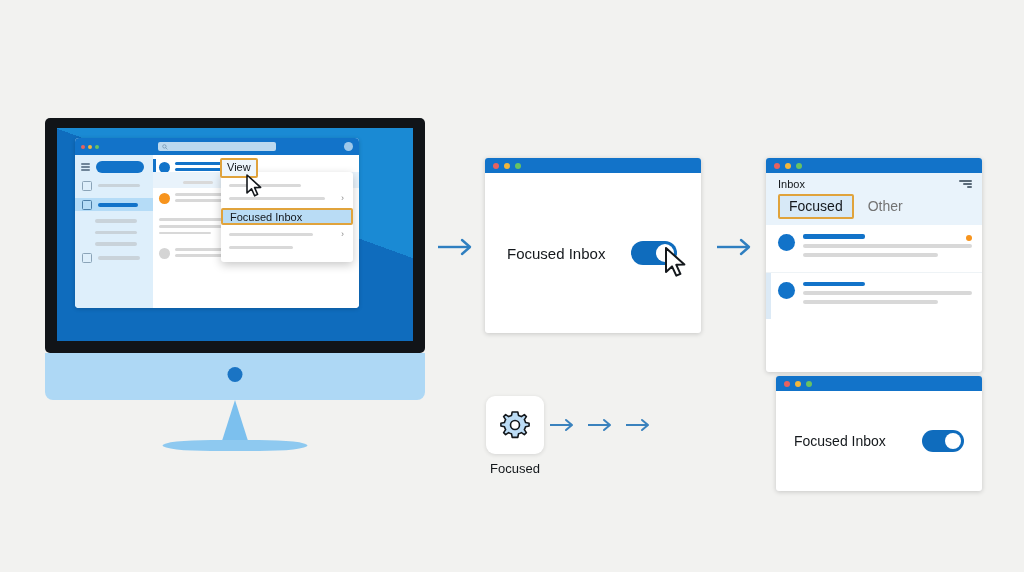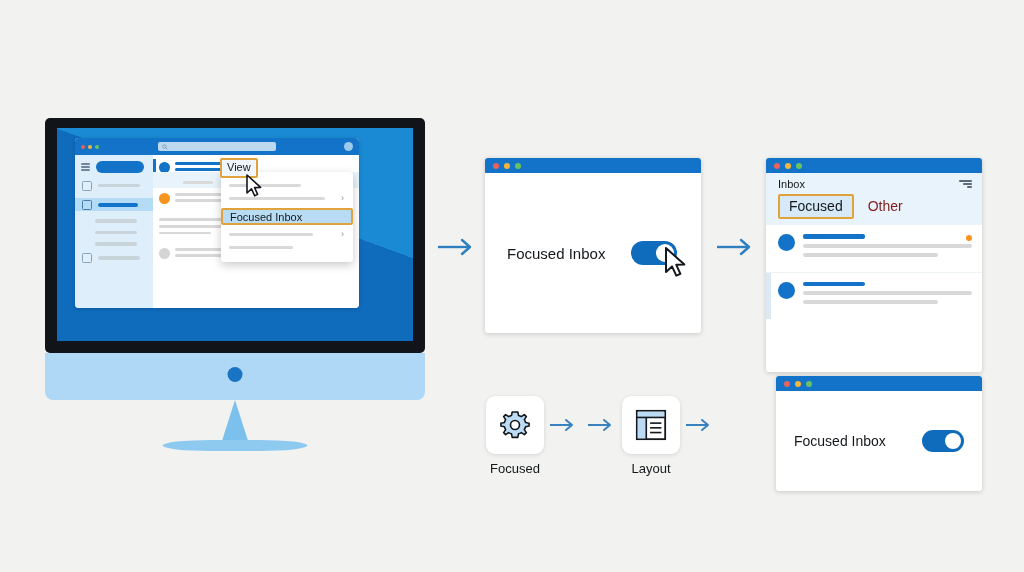--- a/index.html
+++ b/index.html
@@ -283,21 +283,21 @@
   .tab {
     font-size: 14px;
     color: #14181c;
     padding: 2px 9px 3px 9px;
   }
   .tab.active {
     background: #d7e9f7;
     border: 2px solid #e0a33c;
     border-radius: 2px;
   }
-  .tab.inactive { color: #7f1d1d; padding-left: 6px; }
+  .tab.inactive { color: #737373; padding-left: 6px; }
   .inbox-list { background:#fff; }
   .inbox-row { display:flex; align-items:flex-start; padding: 9px 10px 10px 12px; position:relative; background:#fff; }
   .inbox-row.alt { background:#fff; border-top:1px solid #eef3f6; }
   .inbox-row.alt::before { content:""; position:absolute; left:0; top:0; bottom:0; width:5px; background:#dceaf6; }
   .inbox-row .avatar { width: 17px; height: 17px; }
   .inbox-row .lines { margin-left: 8px; }
   .inbox-row .ln { height: 4px; margin-bottom: 5px; }
   .ln.title { width: 62px; height:4.5px; background:#1273c9; }
   .unread-dot { position:absolute; right:10px; top:10px; width:6px; height:6px; border-radius:50%; background:#f7941d; }
 
@@ -535,35 +535,20 @@
     </div>
 
 
     <div class="step-arrow">
       <svg width="30" height="16" viewBox="0 0 30 16">
         <line x1="1" y1="8" x2="22" y2="8" stroke="#3a82bd" stroke-width="2"></line>
         <polyline points="17,3 23,8 17,13" fill="none" stroke="#3a82bd" stroke-width="2" stroke-linecap="round" stroke-linejoin="round"></polyline>
       </svg>
     </div>
 
-    <div class="step">
-      <div class="step-tile">
-        <svg width="34" height="34" viewBox="0 0 36 36">
-          <rect x="3" y="3" width="30" height="30" fill="#ffffff" stroke="#14181c" stroke-width="1.9"></rect>
-          <rect x="3.9" y="3.9" width="28.2" height="6" fill="#bcdcf5"></rect>
-          <rect x="3.9" y="9.9" width="9" height="22.2" fill="#bcdcf5"></rect>
-          <line x1="3" y1="10" x2="33" y2="10" stroke="#14181c" stroke-width="1.7"></line>
-          <line x1="13" y1="10" x2="13" y2="33" stroke="#14181c" stroke-width="1.7"></line>
-          <line x1="17" y1="16" x2="29" y2="16" stroke="#14181c" stroke-width="1.7"></line>
-          <line x1="17" y1="21" x2="29" y2="21" stroke="#14181c" stroke-width="1.7"></line>
-          <line x1="17" y1="26" x2="29" y2="26" stroke="#14181c" stroke-width="1.7"></line>
-        </svg>
-      </div>
-      <span class="step-label">Layout</span>
-    </div>
 
     <div class="step-arrow">
       <svg width="30" height="16" viewBox="0 0 30 16">
         <line x1="1" y1="8" x2="22" y2="8" stroke="#3a82bd" stroke-width="2"></line>
         <polyline points="17,3 23,8 17,13" fill="none" stroke="#3a82bd" stroke-width="2" stroke-linecap="round" stroke-linejoin="round"></polyline>
       </svg>
     </div>
   </div>
 
   <div class="win" id="win-result">

